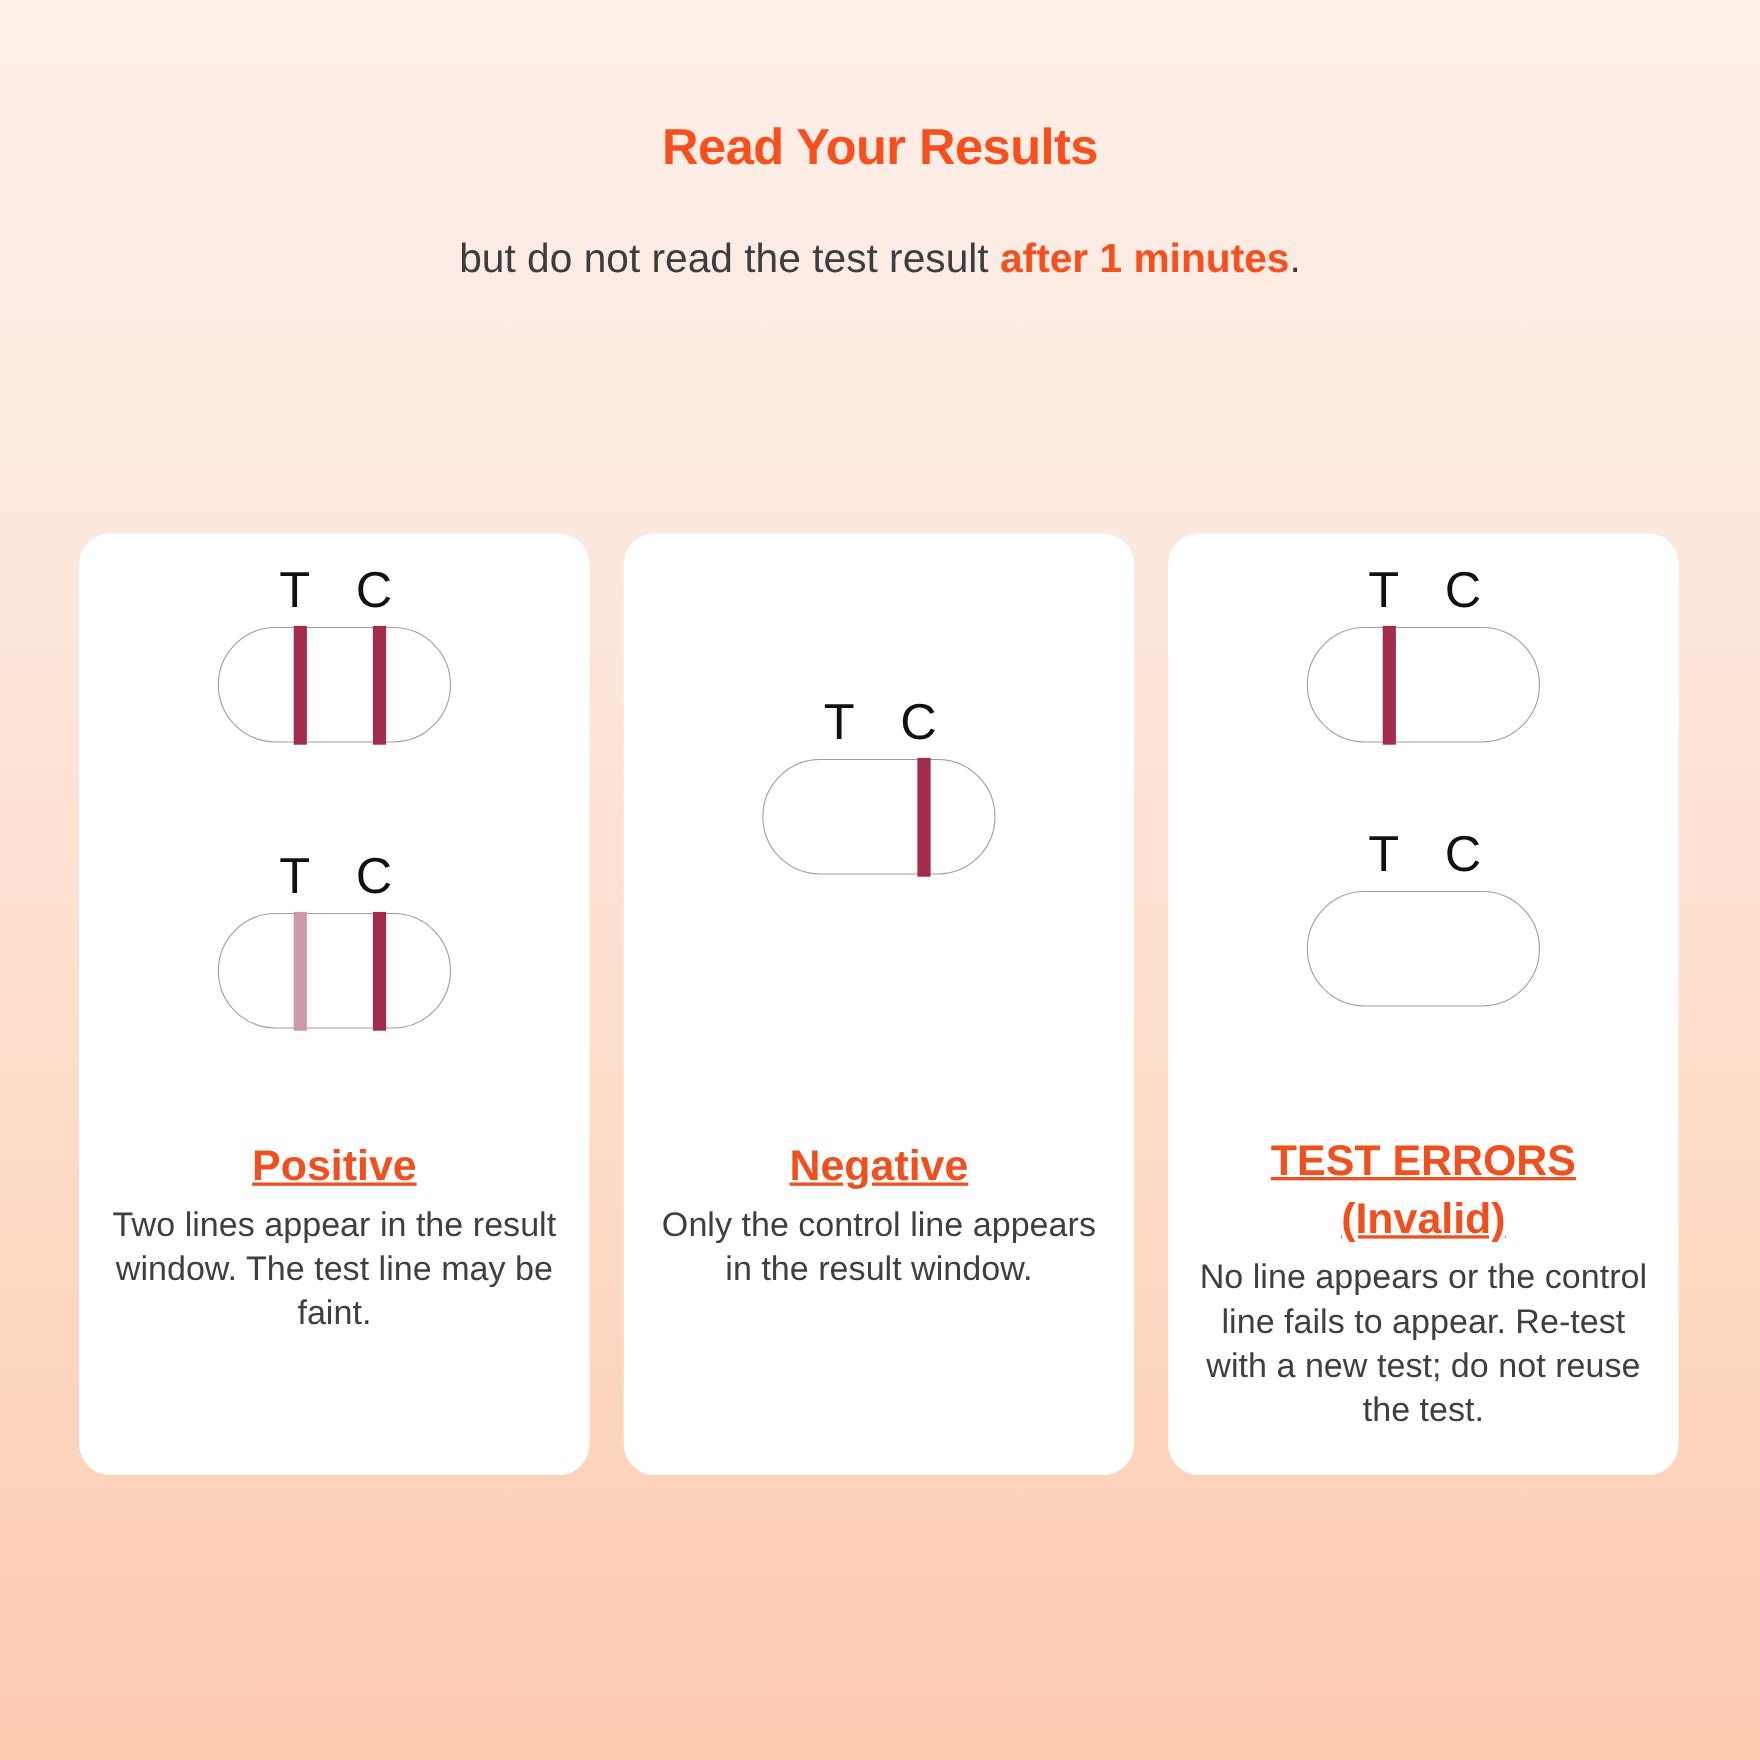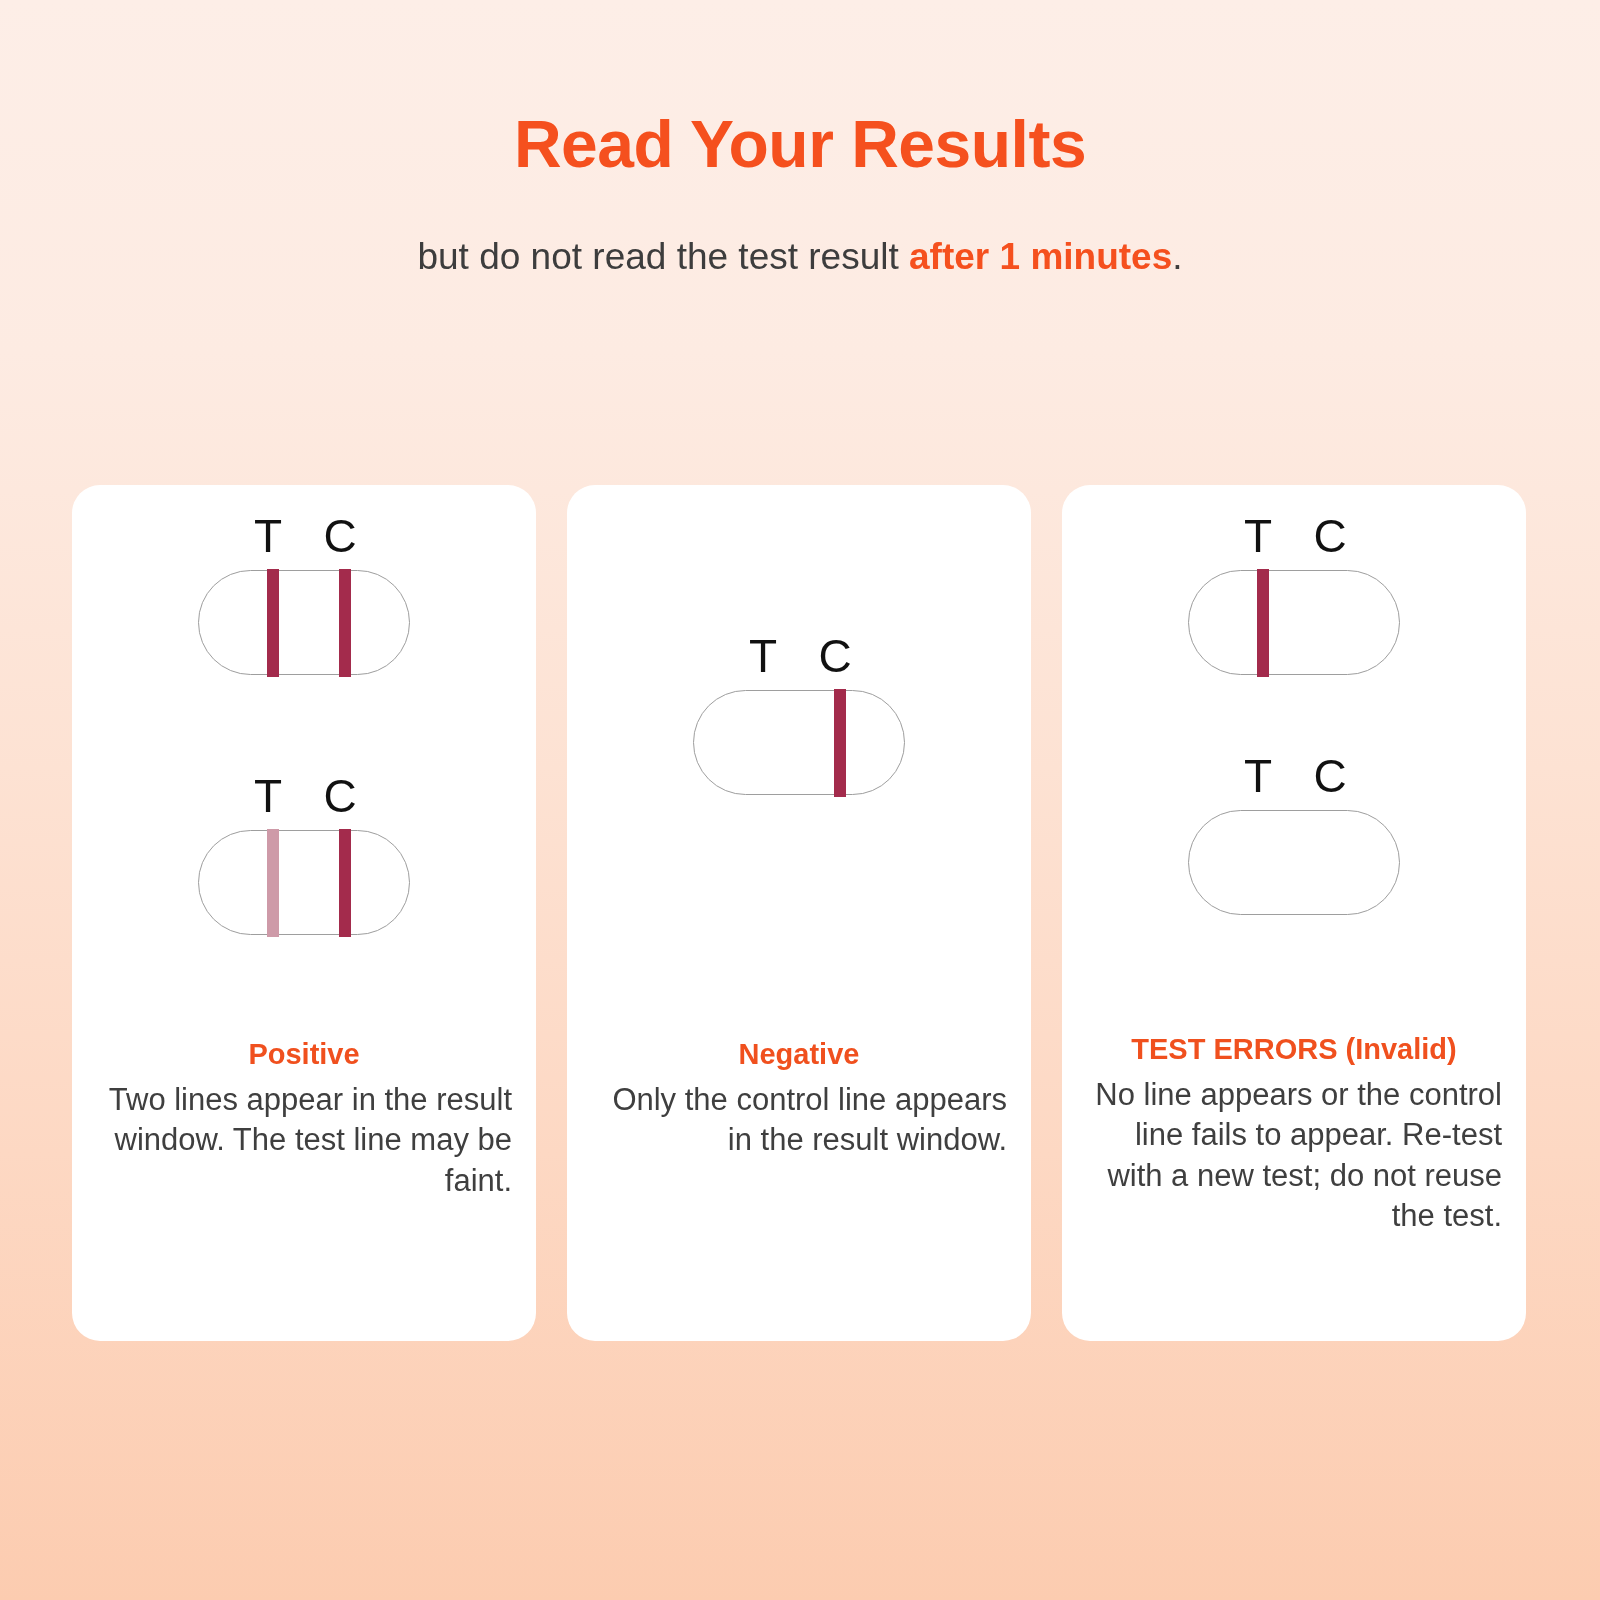--- a/index.html
+++ b/index.html
@@ -22,21 +22,21 @@
   }
 
   
   .header {
     width: 100%;
     padding-top: 108px;
     text-align: center;
   }
 
   .page-title {
-    font-size: 66px;
+    font-size: 46px;
     font-weight: bold;
     color: #F5501E;
     letter-spacing: -0.5px;
     line-height: 1.1;
   }
 
   .subtitle {
     margin-top: 46px;
     font-size: 37px;
     color: #3D3D3D;
@@ -126,32 +126,32 @@
   
   .card-text {
     position: absolute;
     left: 0;
     width: 100%;
     padding: 0 24px;
     text-align: center;
   }
 
   .result-label {
-    font-size: 29px;
+    font-size: 39px;
     font-weight: bold;
     color: #F0501E;
     line-height: 1.35;
+    text-decoration: underline;
   }
 
   .result-desc {
     margin-top: 6px;
     font-size: 31px;
     color: #3F3F3F;
     line-height: 1.3;
-    text-align: right;
   }
 
   .result-desc.spaced { }
 </style>
 </head>
 <body>
 
 <div class="header">
   <div class="page-title">Read Your Results</div>
   <div class="subtitle">

